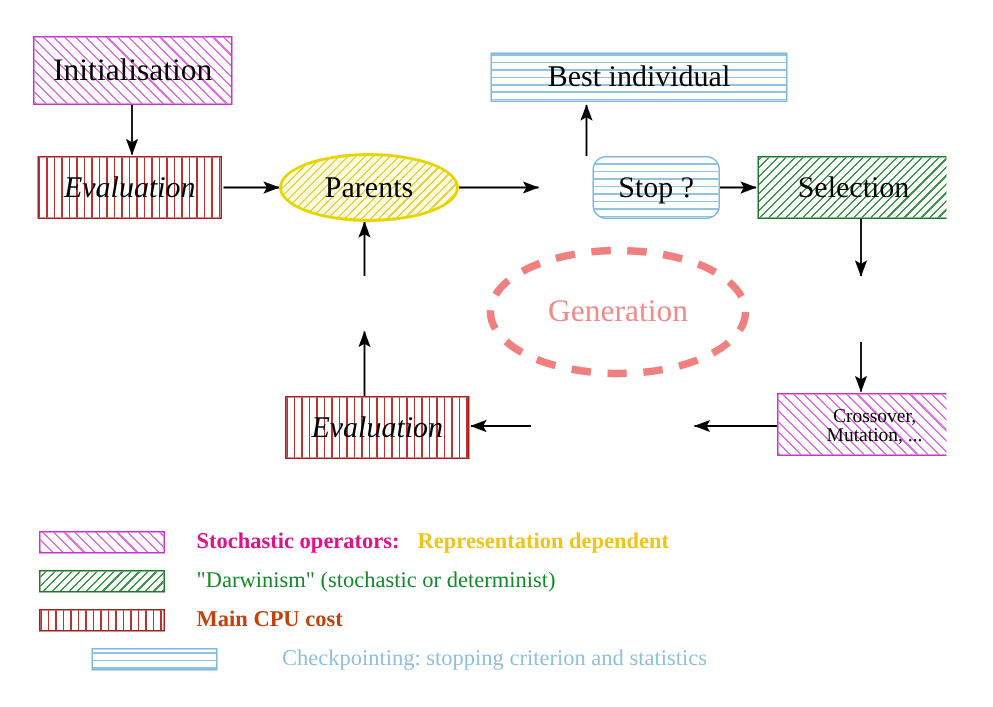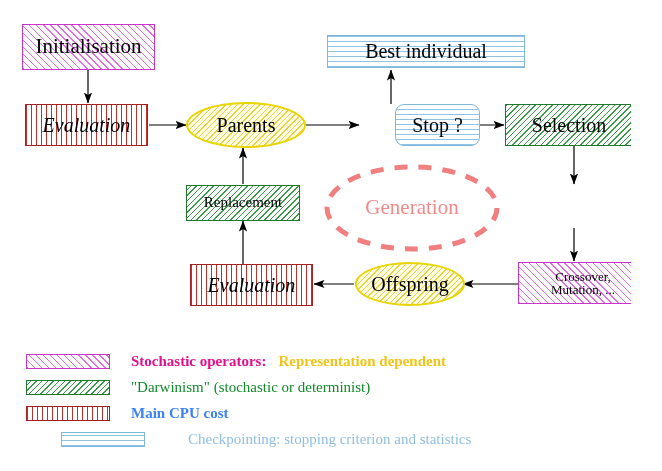--- a/index.html
+++ b/index.html
@@ -165,52 +165,46 @@
   <div class="node fill-green" style="left:505px; top:104px; width:128px; height:42px; font-size:20px;">
     <span>Selection</span>
   </div>
 
 
   <div class="node fill-magenta" style="left:518px; top:262px; width:130px; height:42px; font-size:13px; flex-direction:column; justify-content:center;">
     <span>Crossover,</span>
     <span>Mutation, ...</span>
   </div>
 
-  <div class="node fill-yellow ellipse" style="left:355px; top:262px; width:110px; height:44px; font-size:20px;">
-    <span>Offspring</span>
-  </div>
 
   <div class="node fill-red" style="left:190px; top:264px; width:123px; height:42px; font-size:20px;">
     <span>Evaluation</span>
   </div>
 
-  <div class="node fill-green" style="left:186px; top:185px; width:114px; height:36px; font-size:15px;">
-    <span>Replacement</span>
-  </div>
 
   <div class="node" style="left:327px; top:190px; width:170px; height:36px; font-size:21px; color:#f28a8a; background:none; border:none;">
     <span>Generation</span>
   </div>
 
   <div id="legend">
 
     <div class="legend-row" style="top:10px;">
       <div class="swatch fill-magenta"></div>
       <div class="legend-text lt-bold" style="color:#e0118b;">Stochastic operators:</div>
       <div class="legend-text sub-yellow" style="margin-left:12px;">Representation dependent</div>
     </div>
 
     <div class="legend-row" style="top:36px;">
       <div class="swatch fill-green"></div>
       <div class="legend-text" style="color:#128a2a;">"Darwinism" (stochastic or determinist)</div>
     </div>
 
     <div class="legend-row" style="top:62px;">
       <div class="swatch fill-red"></div>
-      <div class="legend-text lt-bold" style="color:#3b82f6;text-align:center;">Main CPU cost</div>
+      <div class="legend-text lt-bold" style="color:#c2410c;text-align:center;">Main CPU cost</div>
     </div>
 
     <div class="legend-row" style="top:88px;gap:22px;">
       <div class="swatch fill-blue"></div>
       <div class="legend-text" style="color:#8fbfe0;">Checkpointing: stopping criterion and statistics</div>
     </div>
 
   </div>
 
 </div>

